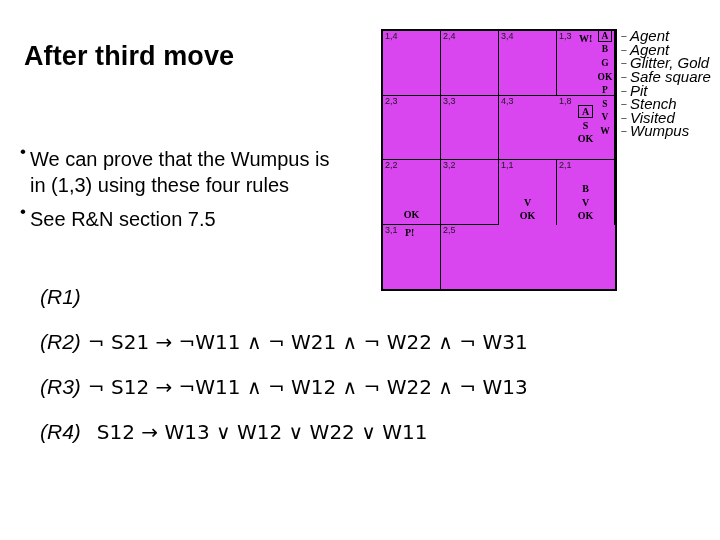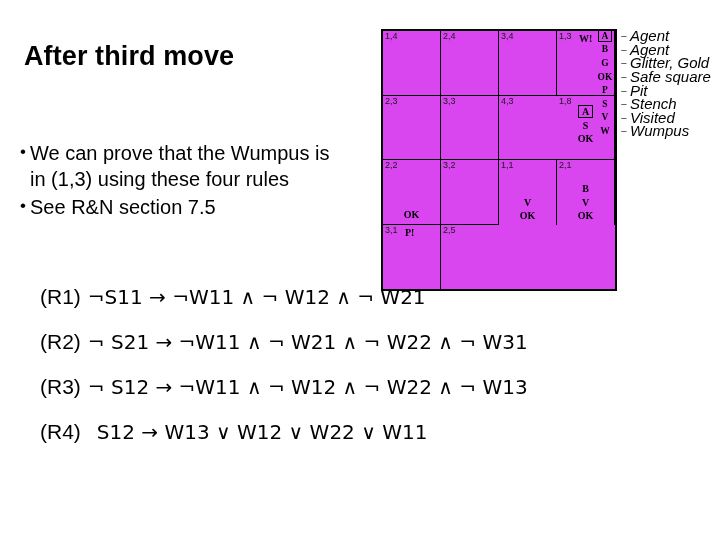--- a/index.html
+++ b/index.html
@@ -44,38 +44,40 @@
   }
   .bullet-dot {
     width: 14px;
     flex: 0 0 14px;
     text-align: center;
     font-size: 17px;
     line-height: 1.45;
   }
   .bullet-text {
     flex: 1 1 auto;
+    margin-top: 6px;
   }
 
   
   #rules-block {
     position: absolute;
     left: 40px;
     top: 286px;
     width: 660px;
   }
   .rule-row {
     display: flex;
     align-items: baseline;
     font-size: 21px;
     line-height: 1;
     height: 45px;
     white-space: nowrap;
   }
   .rule-label {
+    font-style: italic;
     flex: 0 0 auto;
     padding-right: 7px;
   }
   .rule-label.wide {
     padding-right: 16px;
   }
   .rule-body {
     flex: 0 0 auto;
     font-family: "DejaVu Sans", sans-serif;
     font-size: 20px;
@@ -211,21 +213,20 @@
     </div>
     <div class="bullet-item">
       <span class="bullet-dot">•</span>
       <span class="bullet-text">See R&amp;N section 7.5</span>
     </div>
   </div>
 
 <div id="rules-block">
     <div class="rule-row">
       <span class="rule-label">(R1)</span>
-      <span class="rule-body">¬S11 → ¬W11 ∧ ¬ W12 ∧ ¬ W21</span>
     </div>
     <div class="rule-row">
       <span class="rule-label">(R2)</span>
       <span class="rule-body">¬ S21 → ¬W11 ∧ ¬ W21 ∧ ¬ W22 ∧ ¬ W31</span>
     </div>
     <div class="rule-row">
       <span class="rule-label">(R3)</span>
       <span class="rule-body">¬ S12 → ¬W11 ∧ ¬ W12 ∧ ¬ W22 ∧ ¬ W13</span>
     </div>
     <div class="rule-row">

